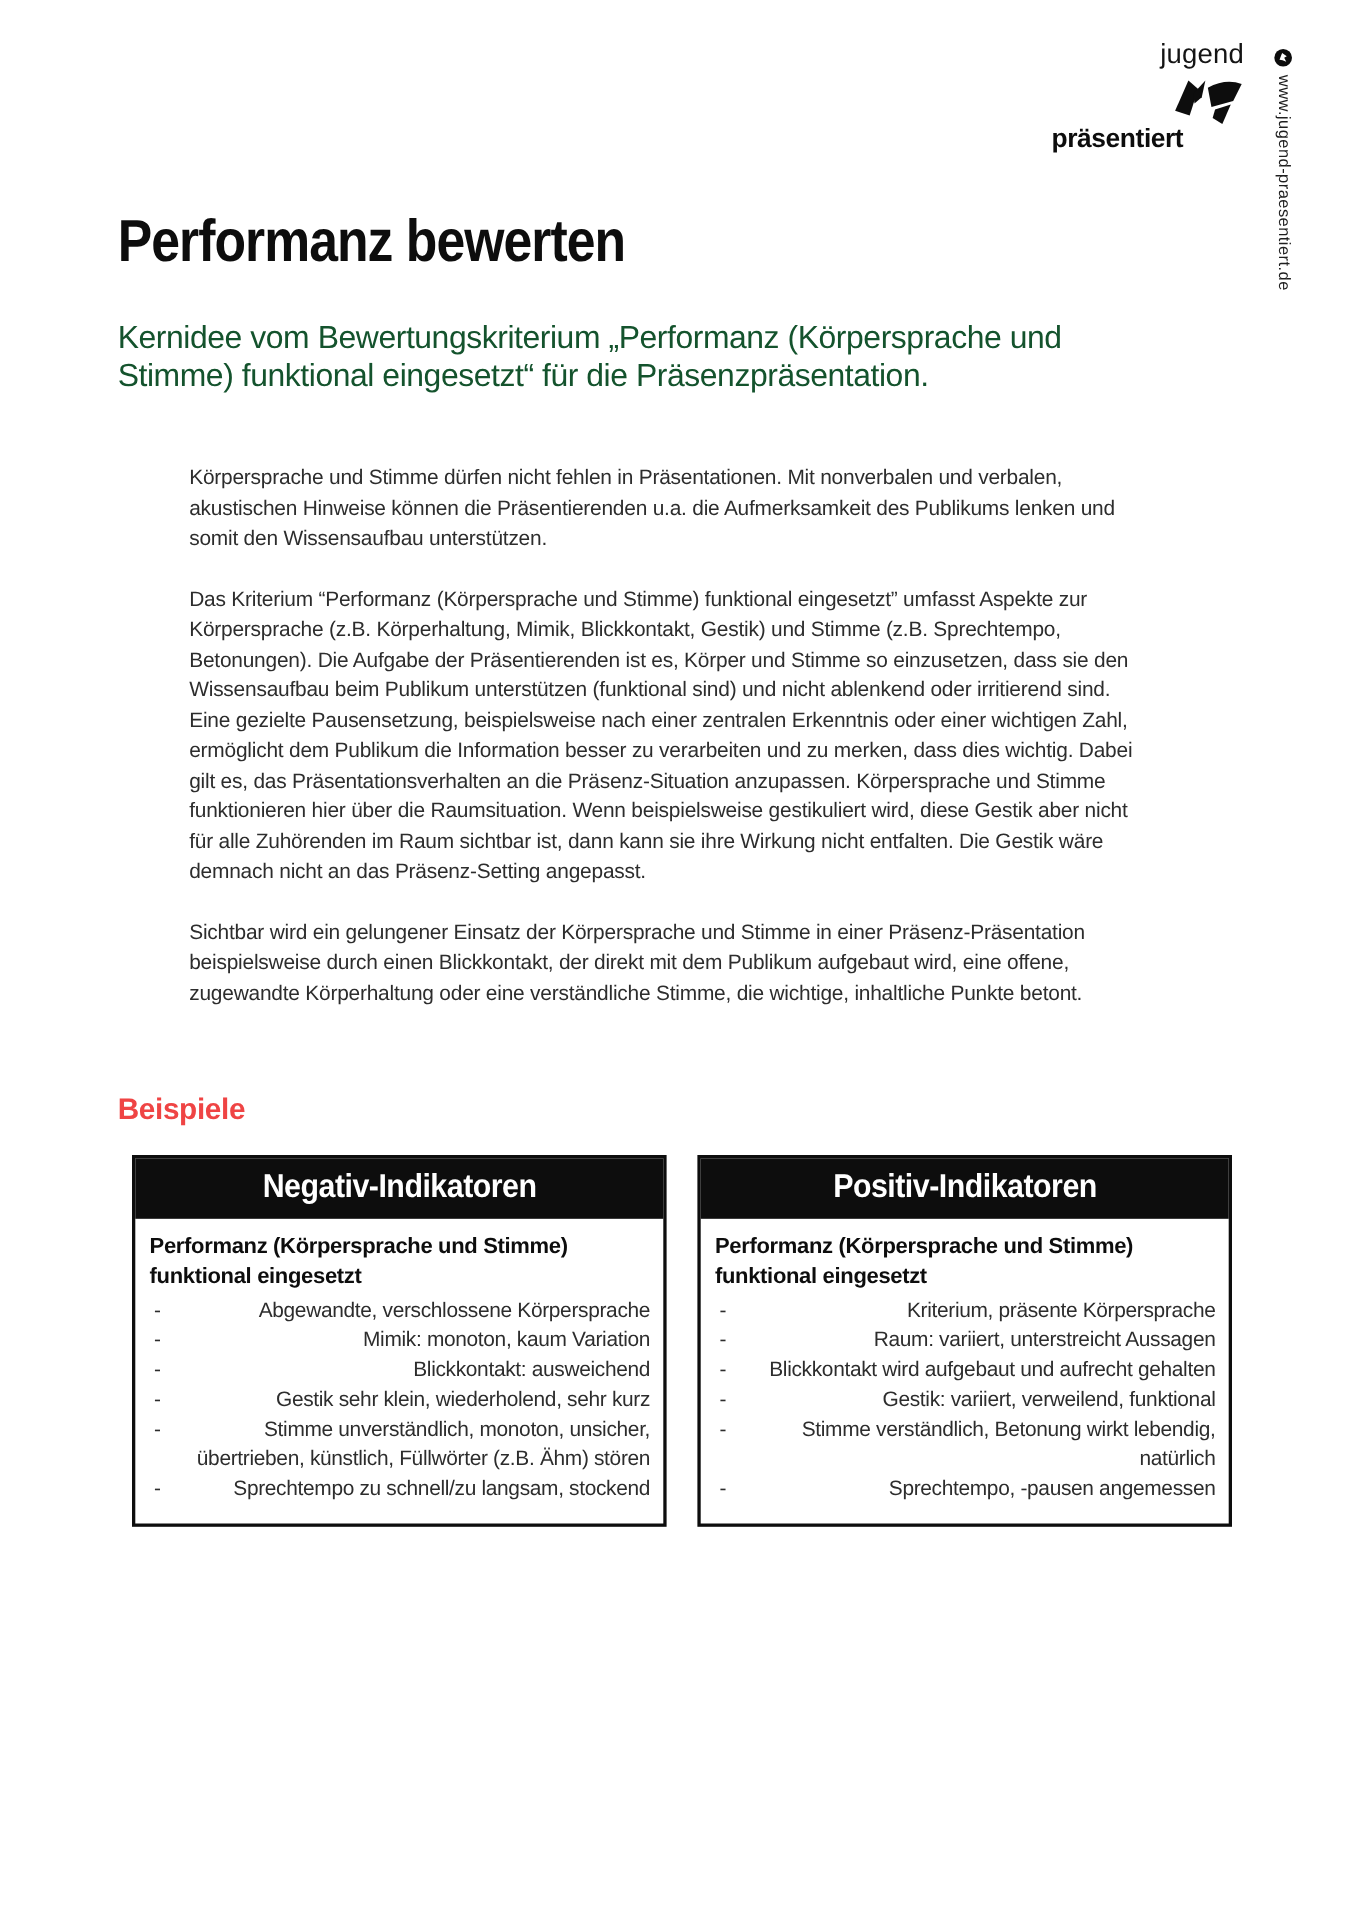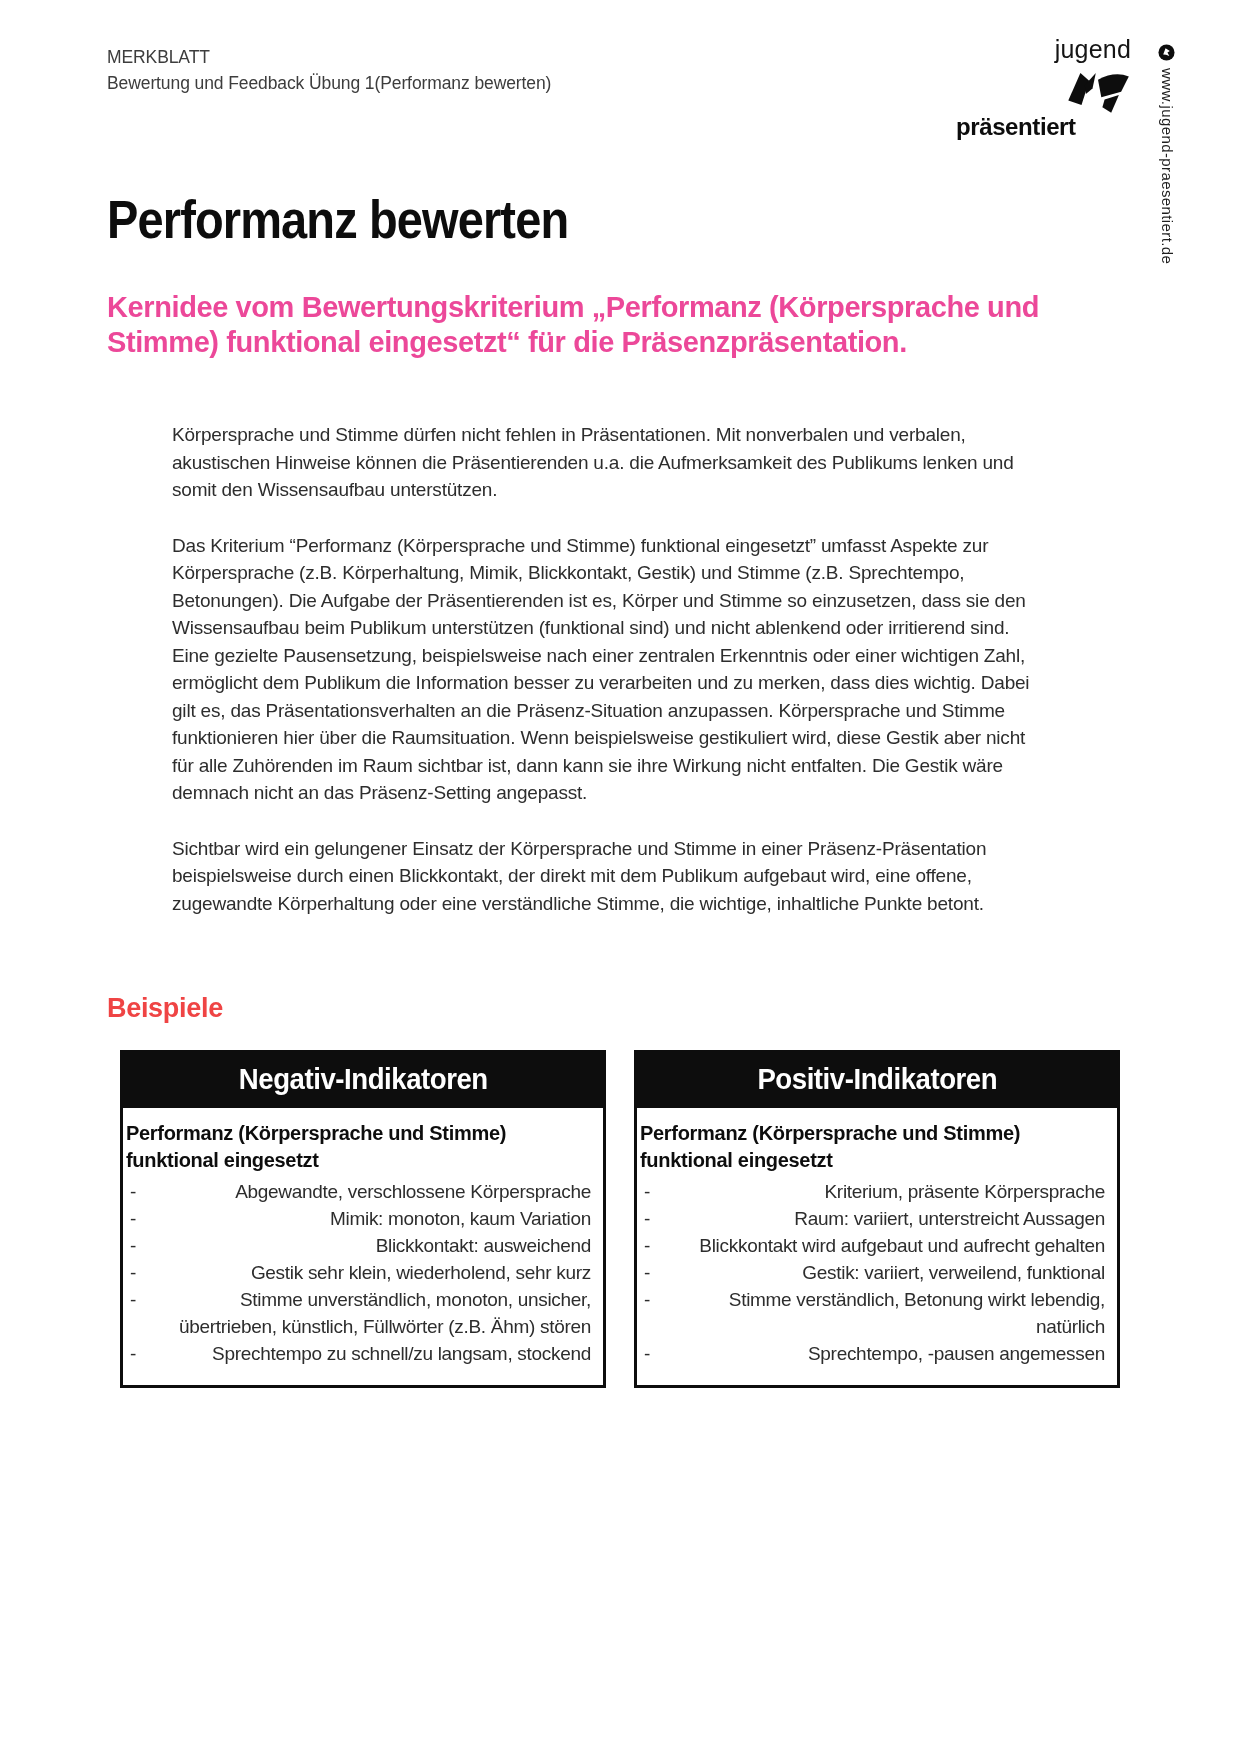--- a/index.html
+++ b/index.html
@@ -16,48 +16,44 @@
   .logo-top { display:flex; align-items:flex-end; gap:9px;flex-direction:column; }
   .logo-line1 { font-size:25px; line-height:27px; color:#141414; letter-spacing:0.2px; }
   .logo-mark svg { width:66px; height:44px; display:block; }
   .logo-line2 { font-size:24px; font-weight:700; letter-spacing:-0.4px; margin-top:-3px; color:#0d0d0d; }
   .side-note { position:absolute; left:1158px; top:44px; writing-mode:vertical-rl; font-size:15px; letter-spacing:0.4px; color:#1f1f1f; }
   .side-icon { display:inline-block; margin-bottom:7px; }
   .side-icon svg { width:17px; height:17px; display:block; }
 
   
   .page-title { position:absolute; left:107px; top:188px; font-size:54px; font-weight:800; letter-spacing:-1px; white-space:nowrap; transform:scaleX(0.87); transform-origin:left top; color:#0d0d0d; }
-  .kernidee { position:absolute; left:107px; top:290px; width:935px; font-size:29px; font-weight:700; line-height:35px; letter-spacing:-0.4px; color:#ec4899; }
+  .kernidee { position:absolute; left:107px; top:290px; width:935px; font-size:29px; font-weight:400; line-height:35px; letter-spacing:-0.4px; color:#14532d; }
 
   
   .body-text { position:absolute; left:172px; top:421px; width:866px; }
   .body-text p { font-size:19px; line-height:27.5px; letter-spacing:-0.2px; color:#2d2d2d; }
   .body-text p + p { margin-top:28px; }
 
   
   .beispiele { position:absolute; left:107px; top:993px; font-size:27px; font-weight:700; letter-spacing:-0.3px; color:#ef4444;text-align:center; }
   .boxes { position:absolute; left:120px; top:1050px; display:flex; gap:28px; }
   .indicator-box { width:486px; border:3px solid #0d0d0d; background:#fff; }
   .box-header { background:#0d0d0d; color:#fff; text-align:center; padding:9px 0 12px; }
   .box-header span { display:inline-block; font-size:30px; font-weight:800; letter-spacing:-0.5px; transform:scaleX(0.92); white-space:nowrap; }
-  .box-body { padding:12px 12px 18px 3px; }
+  .box-body { padding:12px 12px 18px 13px; }
   .box-subtitle { font-size:20px; font-weight:700; line-height:27px; letter-spacing:-0.3px; margin-bottom:4px; color:#0d0d0d; }
   .box-list { list-style:none;text-align:right; }
   .box-list li { position:relative; padding-left:17px; font-size:19px; line-height:27px; letter-spacing:-0.3px; color:#2d2d2d; }
   .box-list li::before { content:"-"; position:absolute; left:4px; }
 </style>
 </head>
 <body>
 
 <div class="page">
 
-  <div class="doc-meta">
-    <div>MERKBLATT</div>
-    <div>Bewertung und Feedback Übung 1(Performanz bewerten)</div>
-  </div>
 
   <div class="logo">
     <div class="logo-top">
       <span class="logo-line1">jugend</span>
       <span class="logo-mark">
         <svg viewBox="0 0 60 40" xmlns="http://www.w3.org/2000/svg" fill="#0d0d0d">
           <path d="M3 26 L14 1 L22 8 L15 30 Z"></path>
           <path d="M18 12 L28 1 L25 15 L19 20 Z"></path>
           <path d="M30 7 Q45 -1 58 4 L51 18 L33 23 Z"></path>
           <path d="M36 25 L49 21 L42 37 L34 32 Z"></path>

